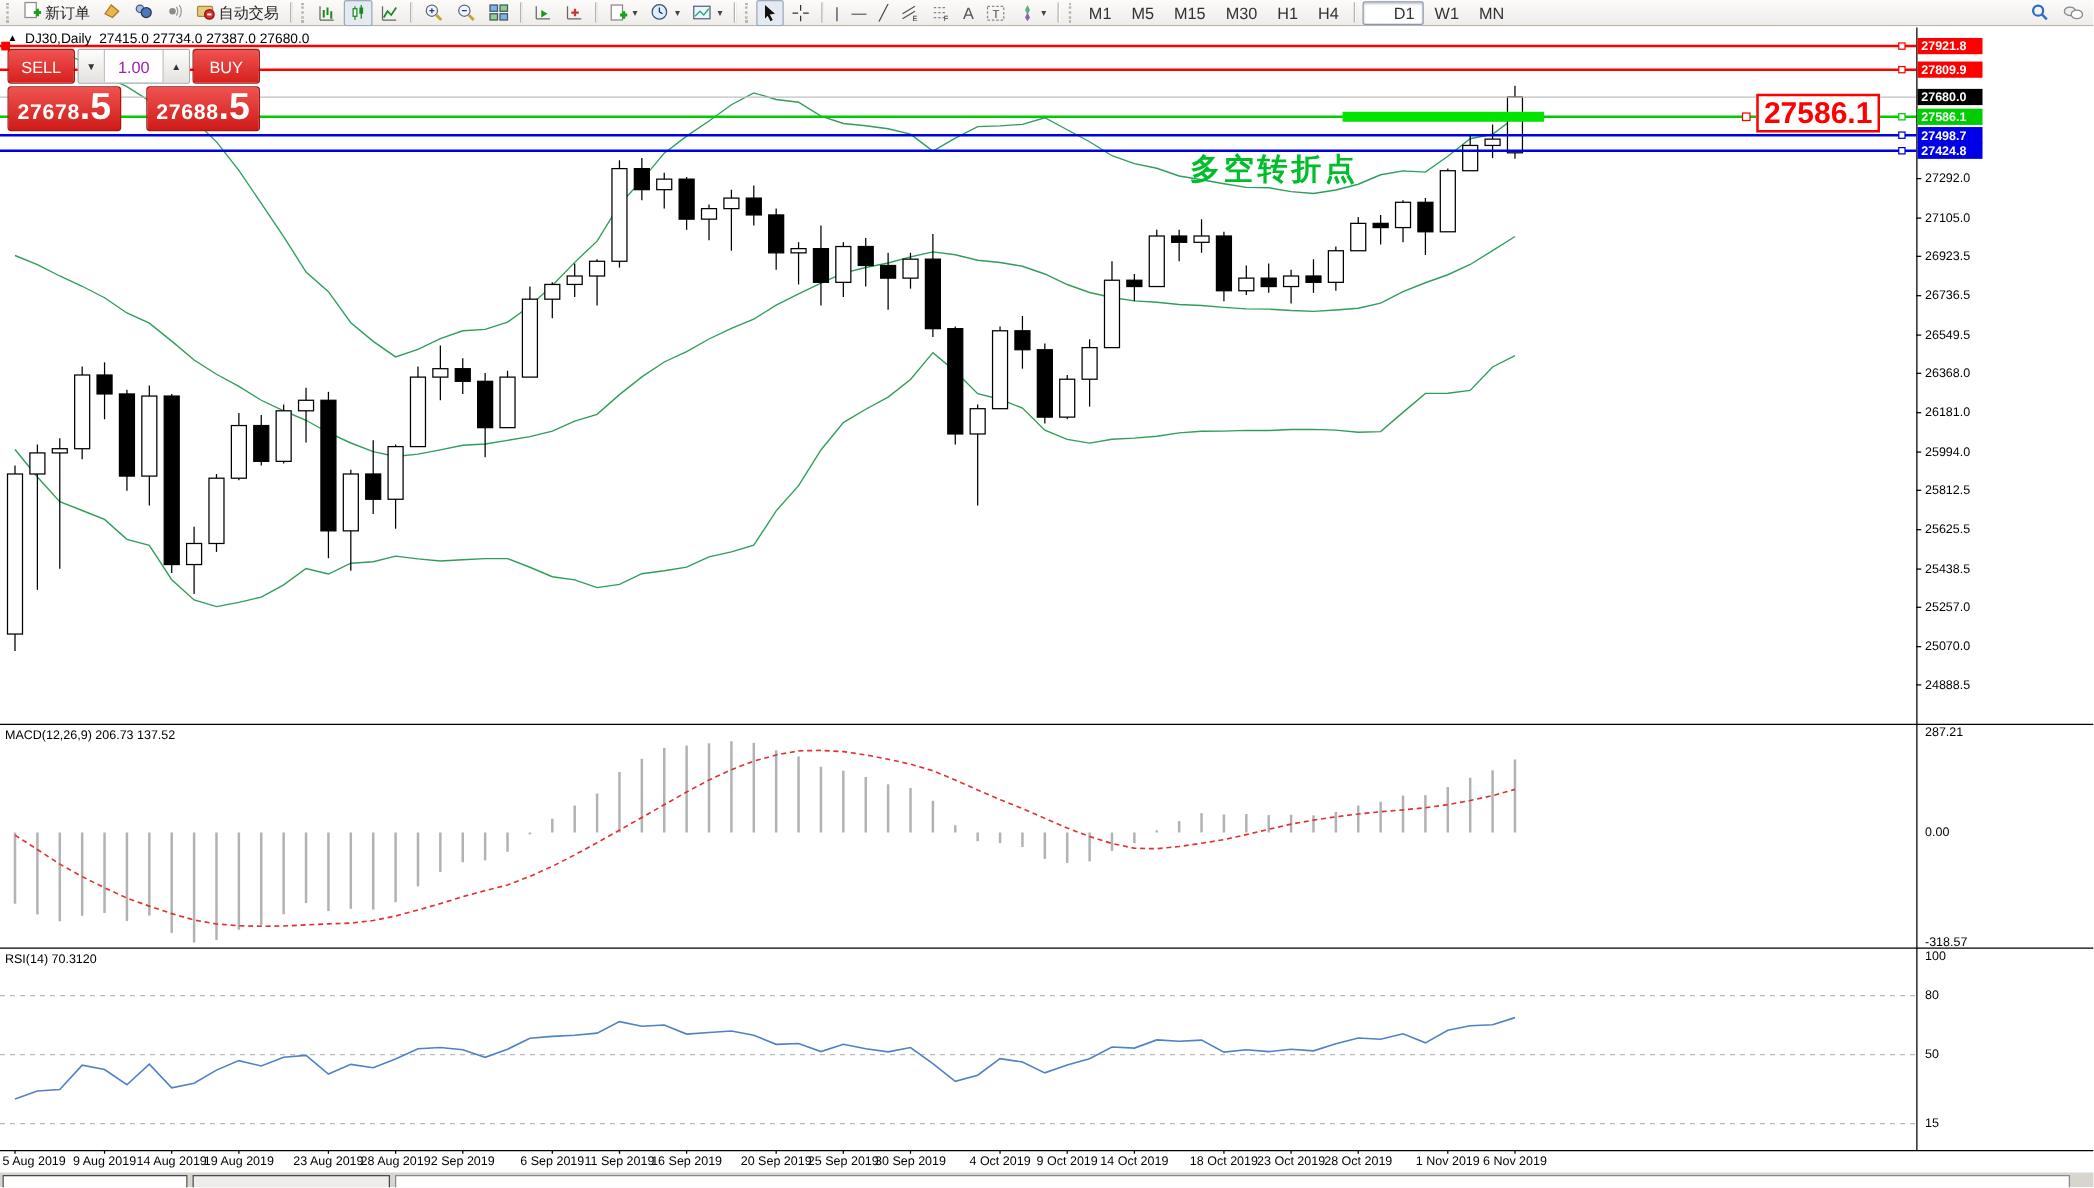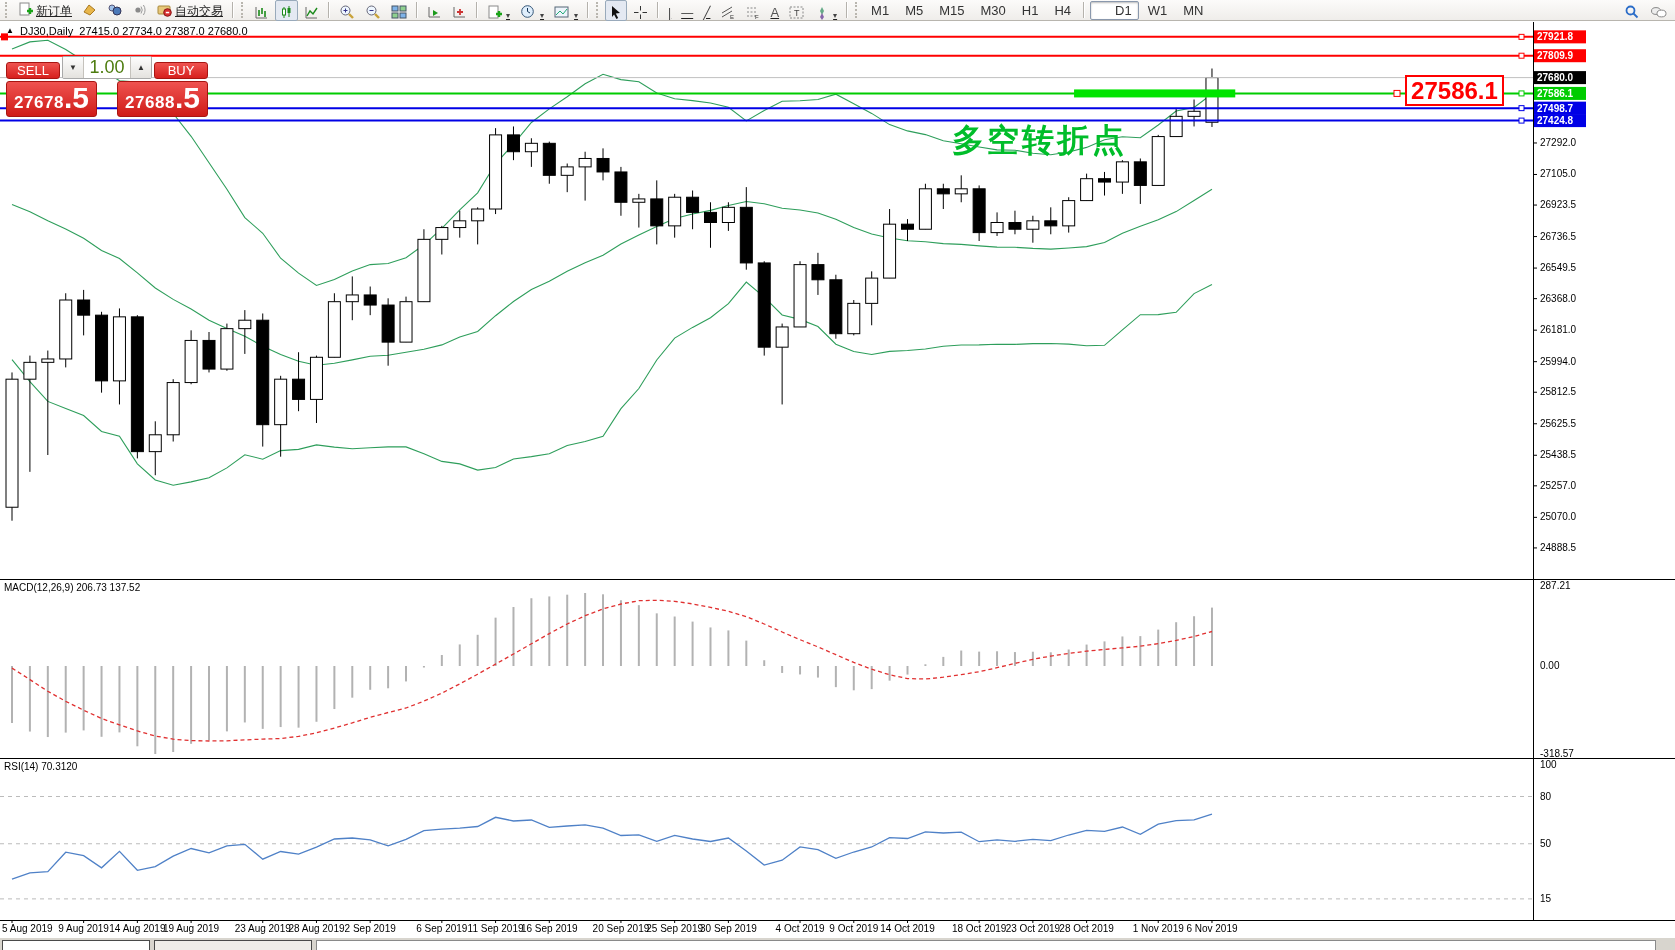--- a/index.html
+++ b/index.html
@@ -2,52 +2,52 @@
 <html><head>
 <meta charset="utf-8">
 <style>
   html,body{margin:0;padding:0;background:#fff;}
   #app{position:relative;width:1675px;height:950px;overflow:hidden;
        font-family:"Liberation Sans",sans-serif;background:#fff;}
   
   #toolbar{position:absolute;left:0;top:0;width:1675px;height:21px;
     background:linear-gradient(#fcfbfa,#efedea);border-bottom:1px solid #b8b5ae;
     display:flex;align-items:center;gap:2px;padding:0 3px;box-sizing:border-box;}
-  .tbtn{display:flex;align-items:flex-end;gap:3px;height:19px;padding:0 3px;
-    border:1px solid transparent;border-radius:2px;font-size:12px;color:#222;cursor:default;text-decoration:underline;}
+  .tbtn{display:flex;align-items:center;gap:3px;height:19px;padding:0 3px;
+    border:1px solid transparent;border-radius:2px;font-size:12px;color:#222;cursor:default;}
   .tbtn.pressed{background:#e4e9f2;border:1px solid #9ab;}
   .vsep{width:1px;height:16px;background:#b5b2ac;border-right:1px solid #fff;margin:0 3px;}
   .grip{width:3px;height:16px;border-left:2px dotted #b9b6af;margin:0 2px;}
   .caret{font-size:8px;color:#444;margin-left:1px;}
   .tf{font-size:13px;color:#333;padding:1px 6px;border:1px solid transparent;border-radius:2px;}
   .tf.active{background:#fff;border:1px solid #8a98ad;box-shadow:inset 0 1px 2px #bbb;padding-left:24px;}
   .spacer{flex:1;}
   .glyph{font-size:12px;color:#444;}
   
   #chart-region{position:absolute;left:0;top:21px;width:1675px;height:917px;background:#fff;}
   #chart-svg{position:absolute;left:0;top:0;}
   #chart-title{position:absolute;left:20px;top:4px;font-size:11px;color:#000;white-space:nowrap;}
   #collapse-arrow{position:absolute;left:6px;top:5px;font-size:8px;color:#000;}
   
   #one-click{position:absolute;left:6px;top:18px;width:202px;}
-  .oc-row1{display:flex;height:40px;gap:2px;align-items:flex-end;}
+  .oc-row1{display:flex;height:28px;gap:2px;}
   .oc-btn{width:52px;background:linear-gradient(#ef5350,#d7201d);border:1px solid #a81512;border-radius:3px;
      color:#fff;font-size:13px;display:flex;align-items:center;justify-content:center;}
   .oc-spin{flex:1;display:flex;border:1px solid #a9a9a9;border-radius:2px;background:#fff;overflow:hidden;}
   .oc-arrow{width:20px;background:linear-gradient(#fdfdfd,#e4e2de);border-right:1px solid #c5c2bc;
      display:flex;align-items:center;justify-content:center;font-size:8px;color:#333;}
   .oc-arrow.r{border-right:none;border-left:1px solid #c5c2bc;}
-  .oc-val{flex:1;display:flex;align-items:center;justify-content:center;font-size:18px;color:#4d7c0f;}
+  .oc-val{flex:1;display:flex;align-items:center;justify-content:center;font-size:13px;color:#a21caf;}
   .oc-row2{display:flex;gap:20px;margin-top:2px;height:36px;}
   .oc-price{flex:1;background:linear-gradient(#ef5350,#cf1b18);border:1px solid #a81512;border-radius:3px;
      color:#fff;display:flex;align-items:baseline;justify-content:center;padding-top:3px;}
   .oc-main{font-size:17px;font-weight:bold;letter-spacing:.5px;}
   .oc-frac{font-size:30px;font-weight:bold;line-height:26px;}
   
-  #cn-note{position:absolute;left:952px;top:98px;font-size:32px;font-weight:bold;color:#00bd2a;
+  #cn-note{position:absolute;left:952px;top:98px;font-size:24px;font-weight:bold;color:#00bd2a;
      letter-spacing:3px;white-space:nowrap;}
   #price-box{position:absolute;left:1405px;top:54px;width:95px;height:27px;background:#fff;
      border:2px solid #f00;color:#f00;font-size:24px;font-weight:bold;display:flex;
      align-items:center;justify-content:center;}
   
   #bottom-bar{position:absolute;left:0;top:938px;width:1675px;height:12px;background:#d8d5ce;
      display:flex;gap:4px;padding:2px 0 0 2px;box-sizing:border-box;}
   .btab{height:12px;border:1px solid #4a4a4a;background:#fff;box-sizing:border-box;}
 </style>
 </head>

